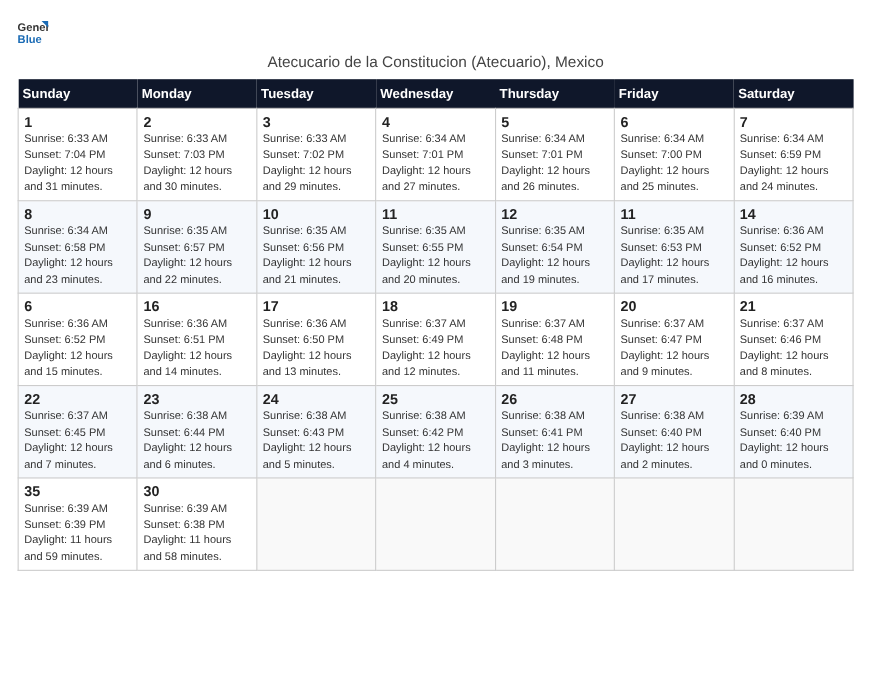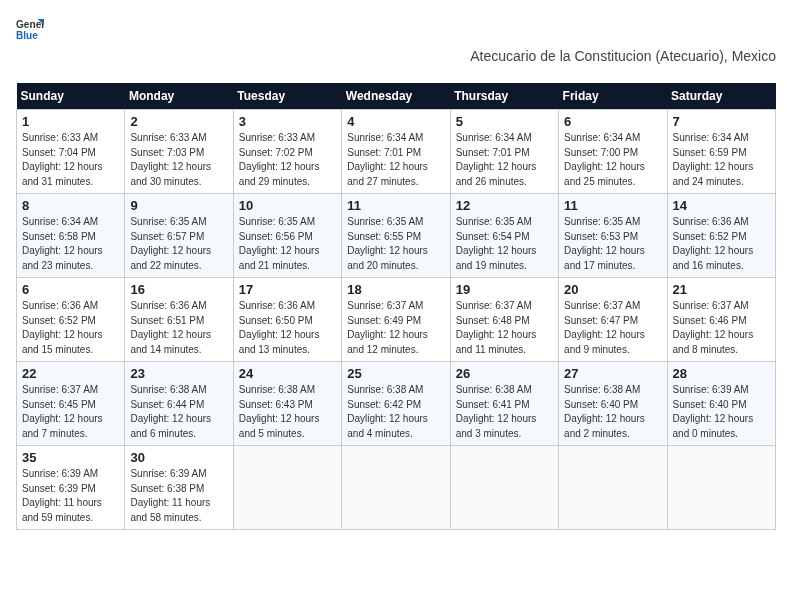--- a/index.html
+++ b/index.html
@@ -30,22 +30,22 @@
     }
     .month-title {
       font-size: 36px;
       font-weight: bold;
       color: #222;
       line-height: 1.1;
     }
     .subtitle {
       font-size: 14px;
       color: #444;
-      text-align: right;
-      margin-bottom: 19px;
+      text-align: center;
+      margin-bottom: 8px;
     }
     table {
       width: 100%;
       border-collapse: collapse;
       font-size: 10.5px;
     }
     thead th {
       background: #0f172a;
       color: #fff;
       padding: 6px 4px;

